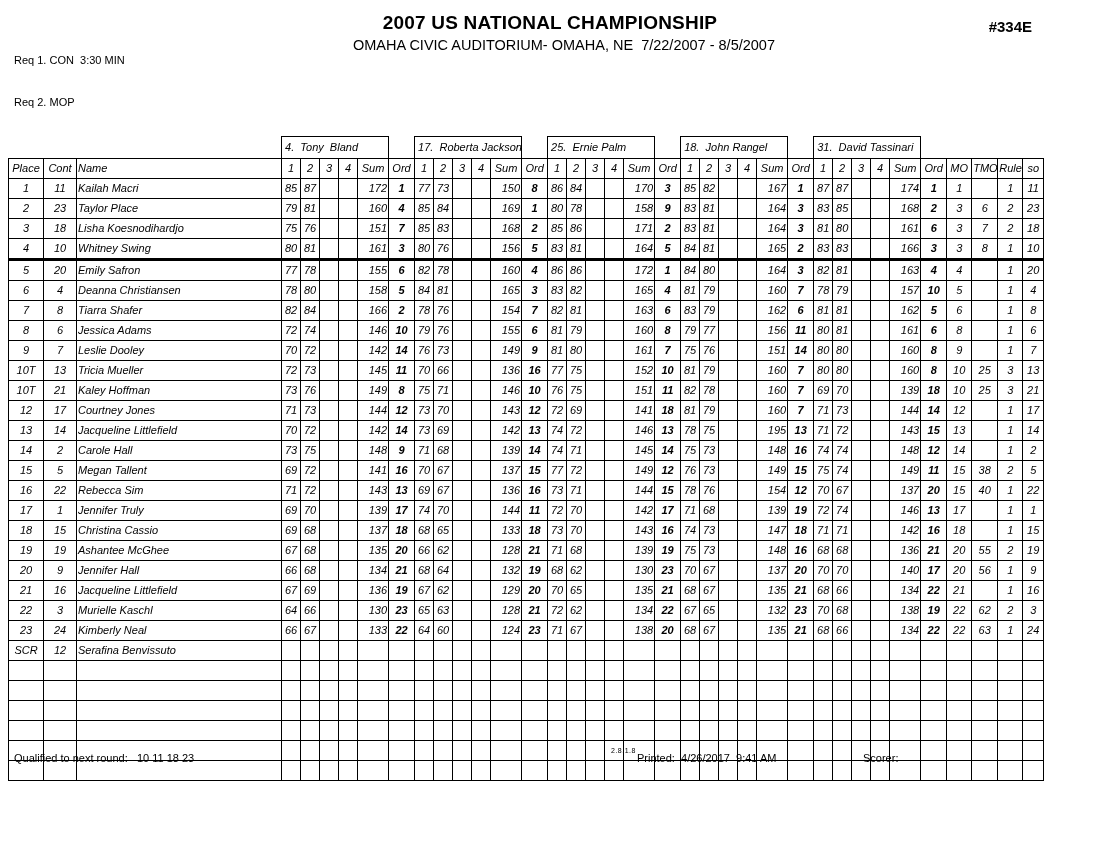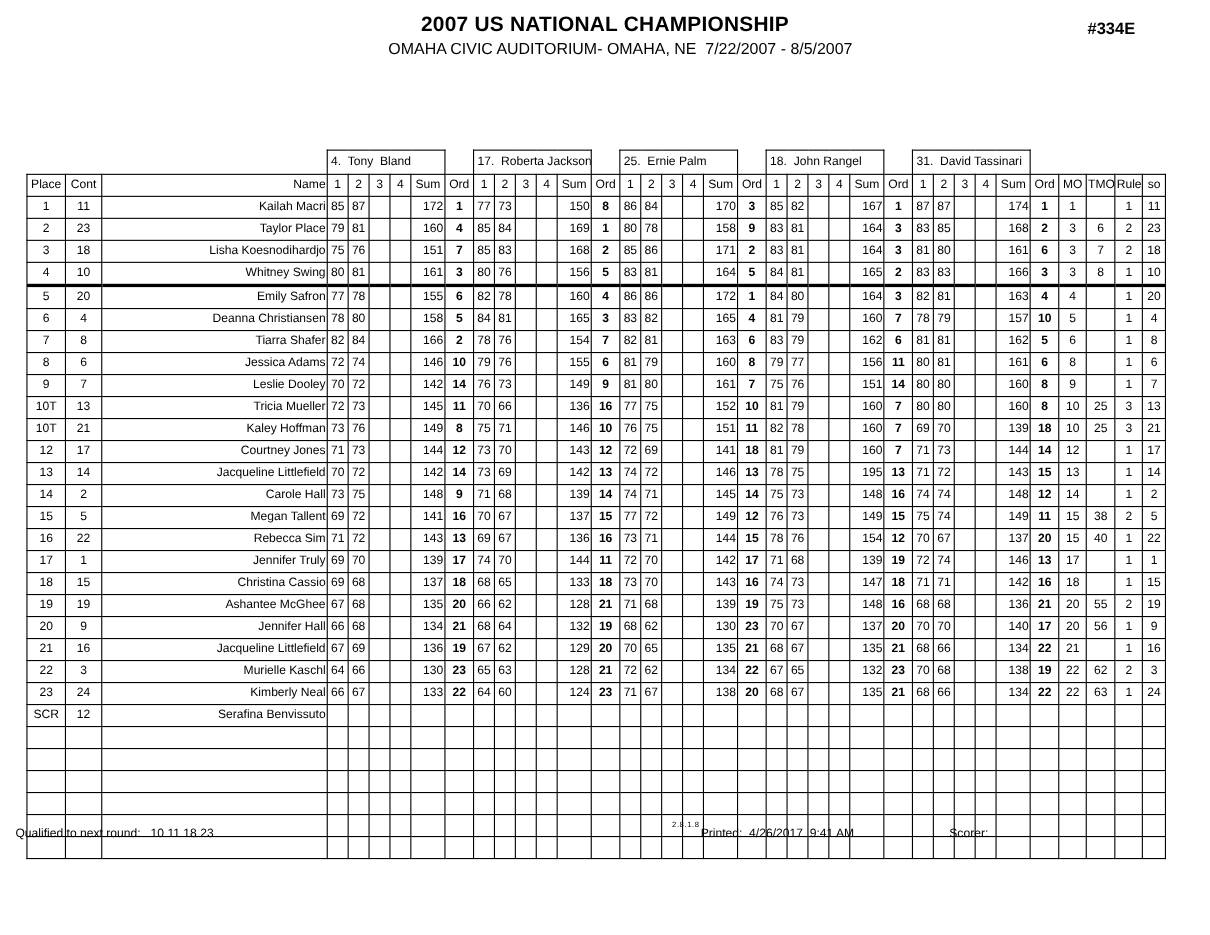--- a/index.html
+++ b/index.html
@@ -9,48 +9,52 @@
   }
   .req-block { position:absolute; left:14px; top:24px; font-size:11px; line-height:1.3; white-space:pre; }
   .titles { position:absolute; left:0; width:1100px; top:12px; text-align:center; }
   .title-main  { font-size:19px; font-weight:bold; letter-spacing:0.2px; }
   .title-venue { font-size:14.5px; margin-top:3px; white-space:pre;margin-left:28px; }
   .title-event { font-size:17.5px; font-weight:bold; margin-top:4px; }
   .title-report{ font-size:15px; margin-top:4px; }
   .doc-number { position:absolute; right:68px; top:18px; font-size:15px; font-weight:bold; }
 
   table.summary {
-    position:absolute; left:24px; top:136px; width:977px;
-    border-collapse:collapse; table-layout:fixed;
+    position:absolute; left:8px; top:136px; width:977px;
+    border-collapse:collapse; table-layout:fixed;font-style:italic;
   }
   .summary th, .summary td {
     border:1px solid #000; font-size:11px; font-weight:normal;
     padding:0 1px; height:19px; line-height:1.05; overflow:hidden; white-space:nowrap;
   }
   .summary thead tr.jrow th { height:21px; }
   th.nb { border:none; background:#fff; }
   th.jname { text-align:left; padding-left:3px; white-space:pre; }
   .c    { text-align:center; }
-  .name { text-align:right; padding-left:5px; }
+  .name { text-align:left; padding-left:5px; }
   .sum  { text-align:right; padding-right:3px; }
   .thick { border-left:4px solid #000; border-right:4px solid #000; }
   tbody td.thick { font-weight:bold; }
   .bold { font-weight:bold; }
   tr.cutoff td { border-bottom:3px solid #000; }
 
   .f-qualified { position:absolute; left:14px;  top:752px; font-size:11px; white-space:pre; }
   .f-version   { position:absolute; left:611px; top:747px; font-size:7px; letter-spacing:0.5px; }
   .f-printed   { position:absolute; left:637px; top:752px; font-size:11px; white-space:pre; }
   .f-scorer    { position:absolute; left:863px; top:752px; font-size:11px; }
 </style>
 </head>
 <body>
 
 <div class="page">
 
+  <div class="req-block">
+    <div>Req 1. CON  3:30 MIN</div>
+    <div>Req 2. MOP</div>
+  </div>
 
   <div class="titles">
     <div class="title-main">2007 US NATIONAL CHAMPIONSHIP</div>
     <div class="title-venue">OMAHA CIVIC AUDITORIUM- OMAHA, NE  7/22/2007 - 8/5/2007</div>
   </div>
 
   <div class="doc-number">#334E</div>
 
   <table class="summary">
       <colgroup>

